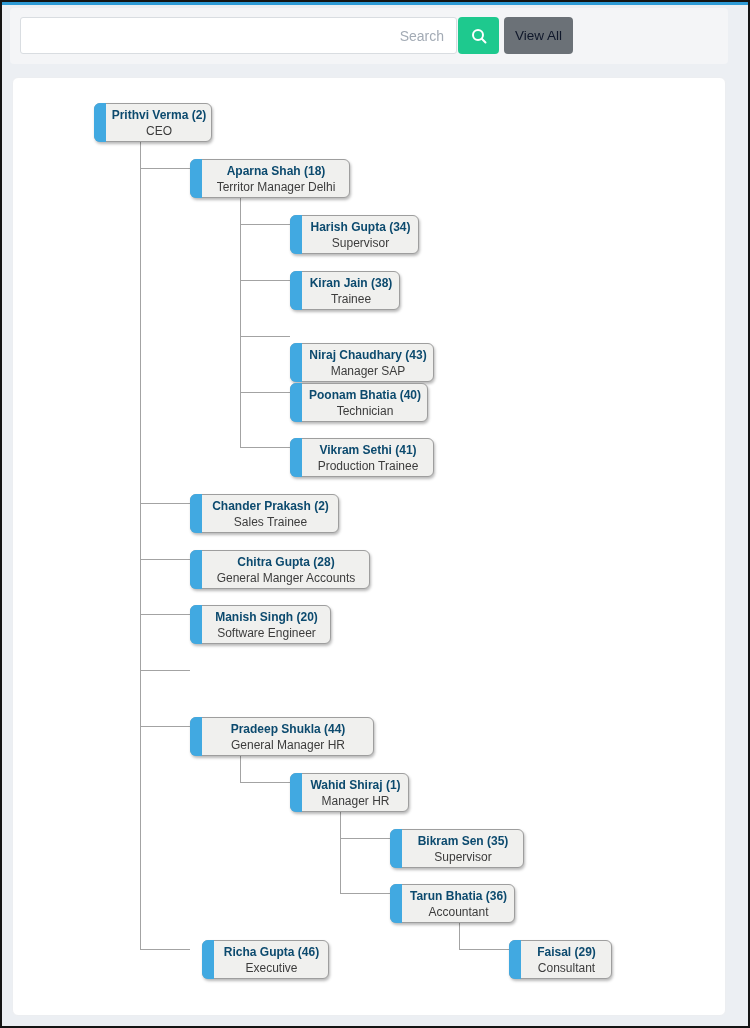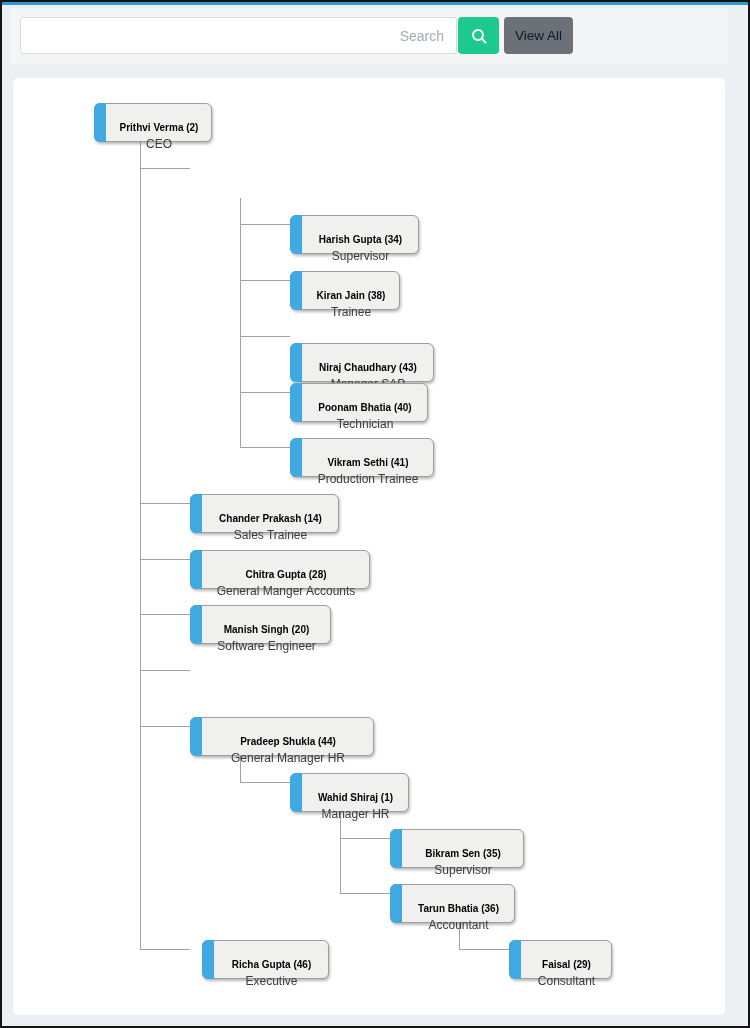--- a/index.html
+++ b/index.html
@@ -48,22 +48,22 @@
     border-radius:6px;
     box-shadow:1px 2px 3px rgba(0,0,0,0.28);
     cursor:pointer;
   }
   .node .bar{
     position:absolute;left:-1px;top:-1px;bottom:-1px;width:12px;
     background:var(--accent_blue,#41a9e1);
     border-radius:6px 0 0 6px;
   }
   .node .nm{
-    margin-left:12px;padding-top:16px;text-align:center;
-    font-size:10px;font-weight:bold;color:#000000;line-height:16px;white-space:nowrap;
+    margin-left:12px;padding-top:3px;text-align:center;
+    font-size:12px;font-weight:bold;color:#0c4a6e;line-height:16px;white-space:nowrap;
   }
   .node .tt{
     margin-left:12px;text-align:center;
     font-size:12px;color:#3c3c3c;line-height:16px;white-space:nowrap;
   }
   .line{position:absolute;background:var(--connector,#a3a3a3);}
 </style>
 </head>
 <body style="--top_strip: #2e9bd6; --accent_blue: #41a9e1; --button_green: #1ec98e; --button_gray: #6b7177; --card_bg: #f0f0ee; --card_border: #9e9e9e; --connector: #a3a3a3; --page_bg: #eceff3; --toolbar_bg: #f4f5f7; --panel_bg: #ffffff;">
 
@@ -102,20 +102,25 @@
     <div class="line" style="left: 338px; top: 810px; width: 1px; height: 81px;"></div>
     <div class="line" style="left: 338px; top: 836px; width: 50px; height: 1px;"></div>
     <div class="line" style="left: 338px; top: 891px; width: 50px; height: 1px;"></div>
     <div class="line" style="left: 457px; top: 921px; width: 1px; height: 26px;"></div>
     <div class="line" style="left: 457px; top: 947px; width: 50px; height: 1px;"></div>
     <div class="node" style="left: 92px; top: 101px; width: 118px; pointer-events: auto;">
       <div class="bar"></div>
       <div class="nm">Prithvi Verma (2)</div>
       <div class="tt">CEO</div>
     </div>
+    <div class="node" style="left: 188px; top: 157px; width: 160px; pointer-events: auto;">
+      <div class="bar"></div>
+      <div class="nm">Aparna Shah (18)</div>
+      <div class="tt">Territor Manager Delhi</div>
+    </div>
     <div class="node" style="left: 288px; top: 213px; width: 129px; pointer-events: auto;">
       <div class="bar"></div>
       <div class="nm">Harish Gupta (34)</div>
       <div class="tt">Supervisor</div>
     </div>
     <div class="node" style="left: 288px; top: 269px; width: 110px; pointer-events: auto;">
       <div class="bar"></div>
       <div class="nm">Kiran Jain (38)</div>
       <div class="tt">Trainee</div>
     </div>
@@ -129,21 +134,21 @@
       <div class="nm">Poonam Bhatia (40)</div>
       <div class="tt">Technician</div>
     </div>
     <div class="node" style="left: 288px; top: 436px; width: 144px; pointer-events: auto;">
       <div class="bar"></div>
       <div class="nm">Vikram Sethi (41)</div>
       <div class="tt">Production Trainee</div>
     </div>
     <div class="node" style="left: 188px; top: 492px; width: 149px; pointer-events: auto;">
       <div class="bar"></div>
-      <div class="nm">Chander Prakash (14)</div>
+      <div class="nm">Chander Prakash (2)</div>
       <div class="tt">Sales Trainee</div>
     </div>
     <div class="node" style="left: 188px; top: 548px; width: 180px; pointer-events: auto;">
       <div class="bar"></div>
       <div class="nm">Chitra Gupta (28)</div>
       <div class="tt">General Manger Accounts</div>
     </div>
     <div class="node" style="left: 188px; top: 603px; width: 141px; pointer-events: auto;">
       <div class="bar"></div>
       <div class="nm">Manish Singh (20)</div>

